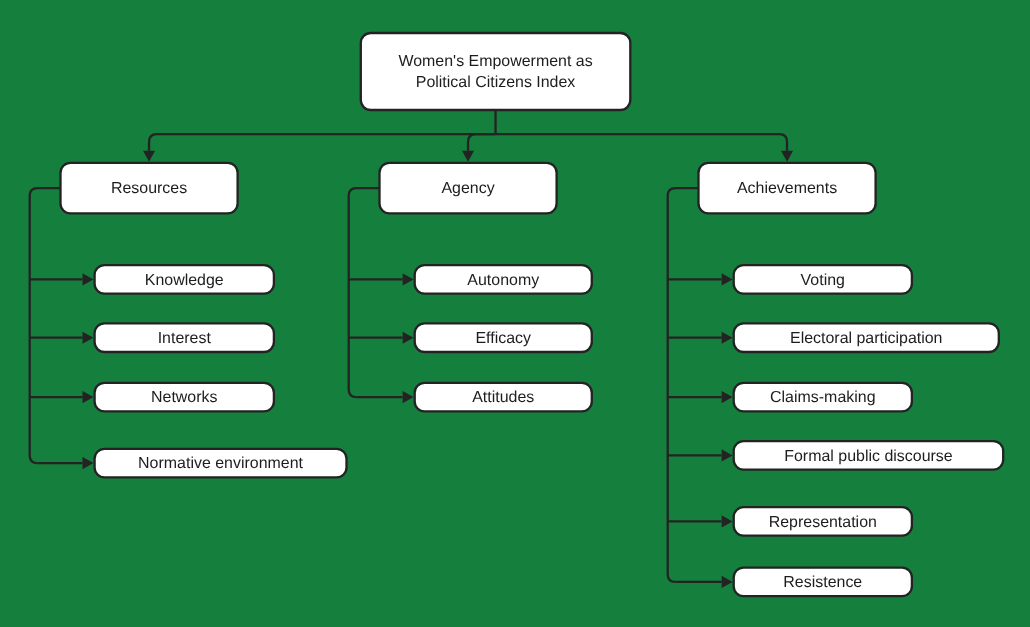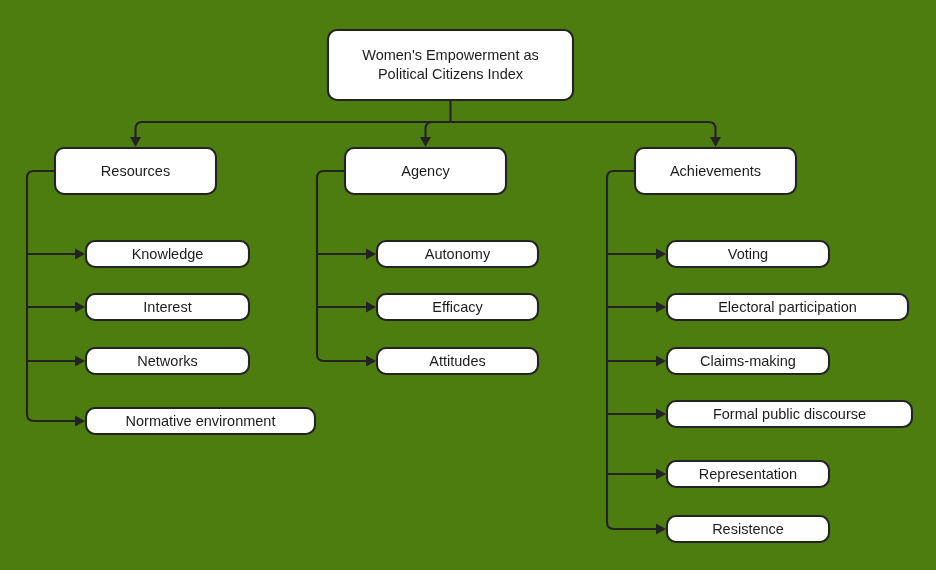--- a/index.html
+++ b/index.html
@@ -10,21 +10,21 @@
   body {
     width: 936px;
     height: 570px;
     font-family: "Liberation Sans", sans-serif;
     overflow: hidden;
   }
   #diagram-root {
     position: relative;
     width: 936px;
     height: 570px;
-    background: #4d7c0f;
+    background: #15803d;
   }
   svg#flowchart {
     display: block;
     width: 936px;
     height: 570px;
   }
   .node-box {
     fill: #ffffff;
     stroke: #232323;
     stroke-width: 2.1;

